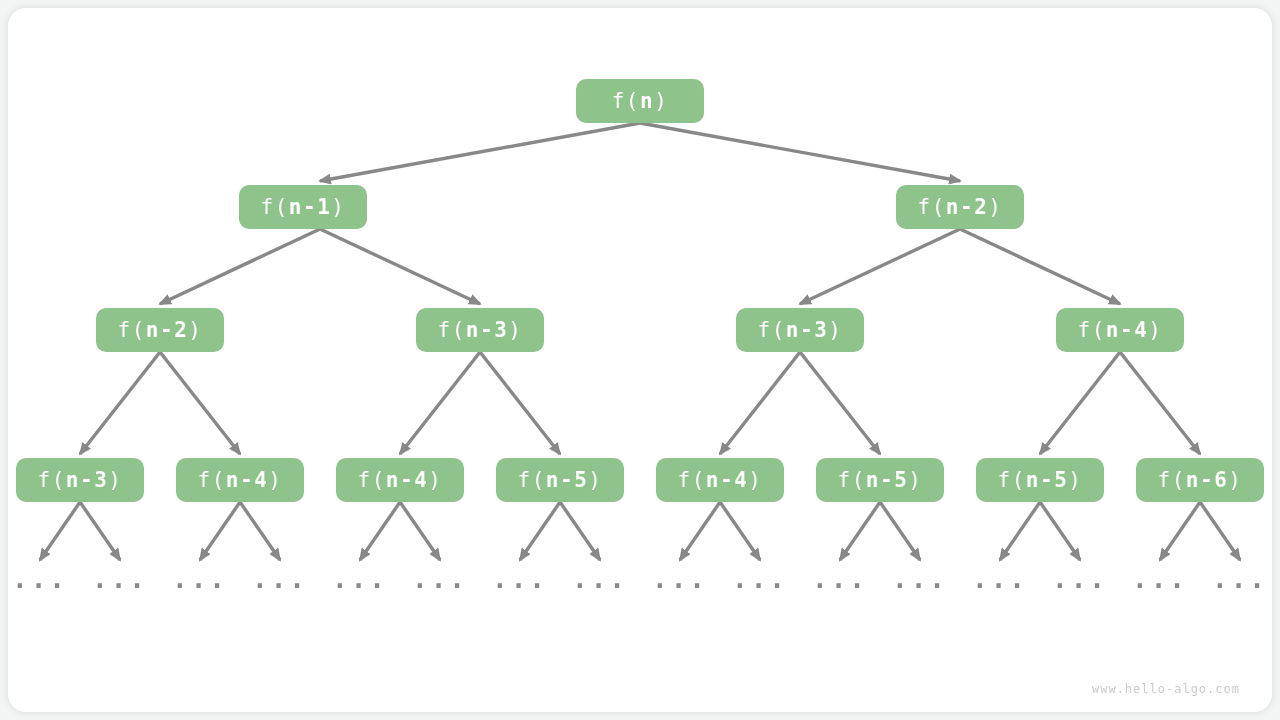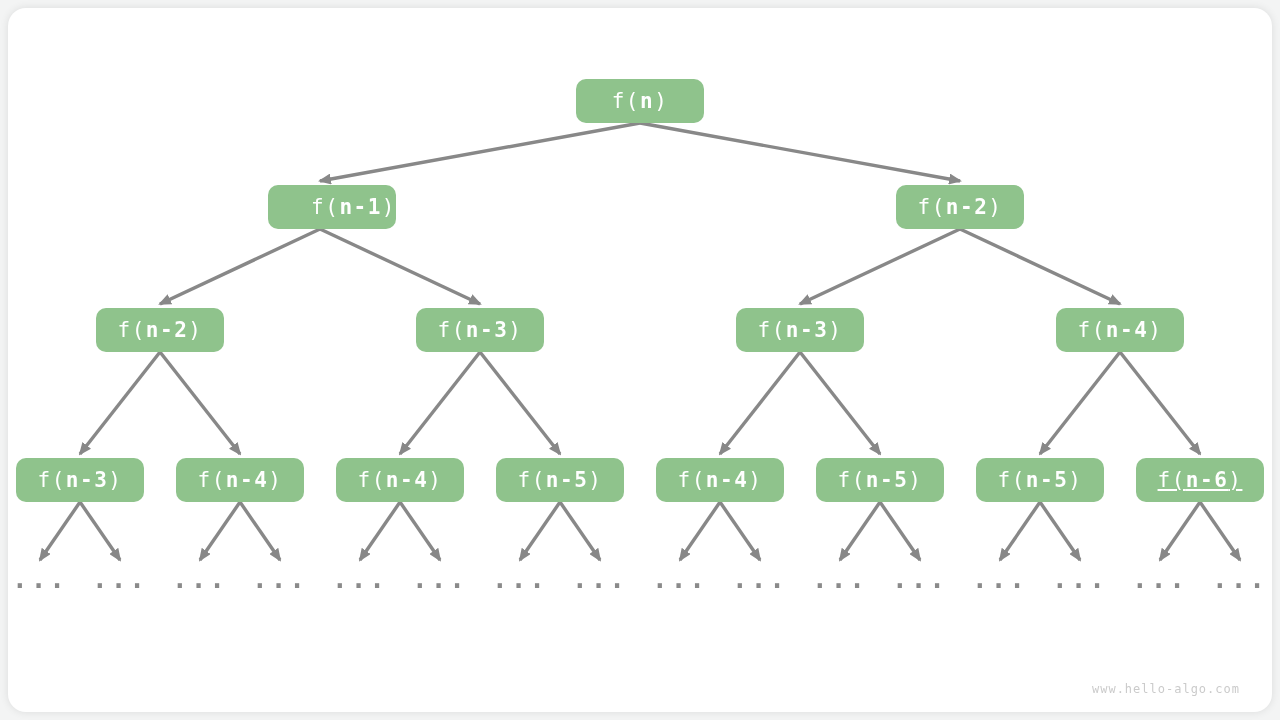--- a/index.html
+++ b/index.html
@@ -60,21 +60,21 @@
       <line x1="880" y1="502" x2="920" y2="560" marker-end="url(#ah)"></line>
       <line x1="1040" y1="502" x2="1000" y2="560" marker-end="url(#ah)"></line>
       <line x1="1040" y1="502" x2="1080" y2="560" marker-end="url(#ah)"></line>
       <line x1="1200" y1="502" x2="1160" y2="560" marker-end="url(#ah)"></line>
       <line x1="1200" y1="502" x2="1240" y2="560" marker-end="url(#ah)"></line>
     </svg>
   <div class="tree">
       <div class="node" style="left: 576px; top: 79px;">
         <span><span class="paren">f(</span><b>n</b><span class="paren">)</span></span>
       </div>
-      <div class="node" style="left: 268px; top: 185px; justify-content: flex-end;">
+      <div class="node" style="left: 239px; top: 185px;">
         <span><span class="paren">f(</span><b>n-1</b><span class="paren">)</span></span>
       </div>
       <div class="node" style="left: 896px; top: 185px;">
         <span><span class="paren">f(</span><b>n-2</b><span class="paren">)</span></span>
       </div>
       <div class="node" style="left: 96px; top: 308px;">
         <span><span class="paren">f(</span><b>n-2</b><span class="paren">)</span></span>
       </div>
       <div class="node" style="left: 416px; top: 308px;">
         <span><span class="paren">f(</span><b>n-3</b><span class="paren">)</span></span>
@@ -99,21 +99,21 @@
       </div>
       <div class="node" style="left: 656px; top: 458px;">
         <span><span class="paren">f(</span><b>n-4</b><span class="paren">)</span></span>
       </div>
       <div class="node" style="left: 816px; top: 458px;">
         <span><span class="paren">f(</span><b>n-5</b><span class="paren">)</span></span>
       </div>
       <div class="node" style="left: 976px; top: 458px;">
         <span><span class="paren">f(</span><b>n-5</b><span class="paren">)</span></span>
       </div>
-      <div class="node" style="left: 1136px; top: 458px; text-decoration: underline;">
+      <div class="node" style="left: 1136px; top: 458px;">
         <span><span class="paren">f(</span><b>n-6</b><span class="paren">)</span></span>
       </div>
       <div class="dots" style="left: 0px; top: 566px;">...</div>
       <div class="dots" style="left: 80px; top: 566px;">...</div>
       <div class="dots" style="left: 160px; top: 566px;">...</div>
       <div class="dots" style="left: 240px; top: 566px;">...</div>
       <div class="dots" style="left: 320px; top: 566px;">...</div>
       <div class="dots" style="left: 400px; top: 566px;">...</div>
       <div class="dots" style="left: 480px; top: 566px;">...</div>
       <div class="dots" style="left: 560px; top: 566px;">...</div>

